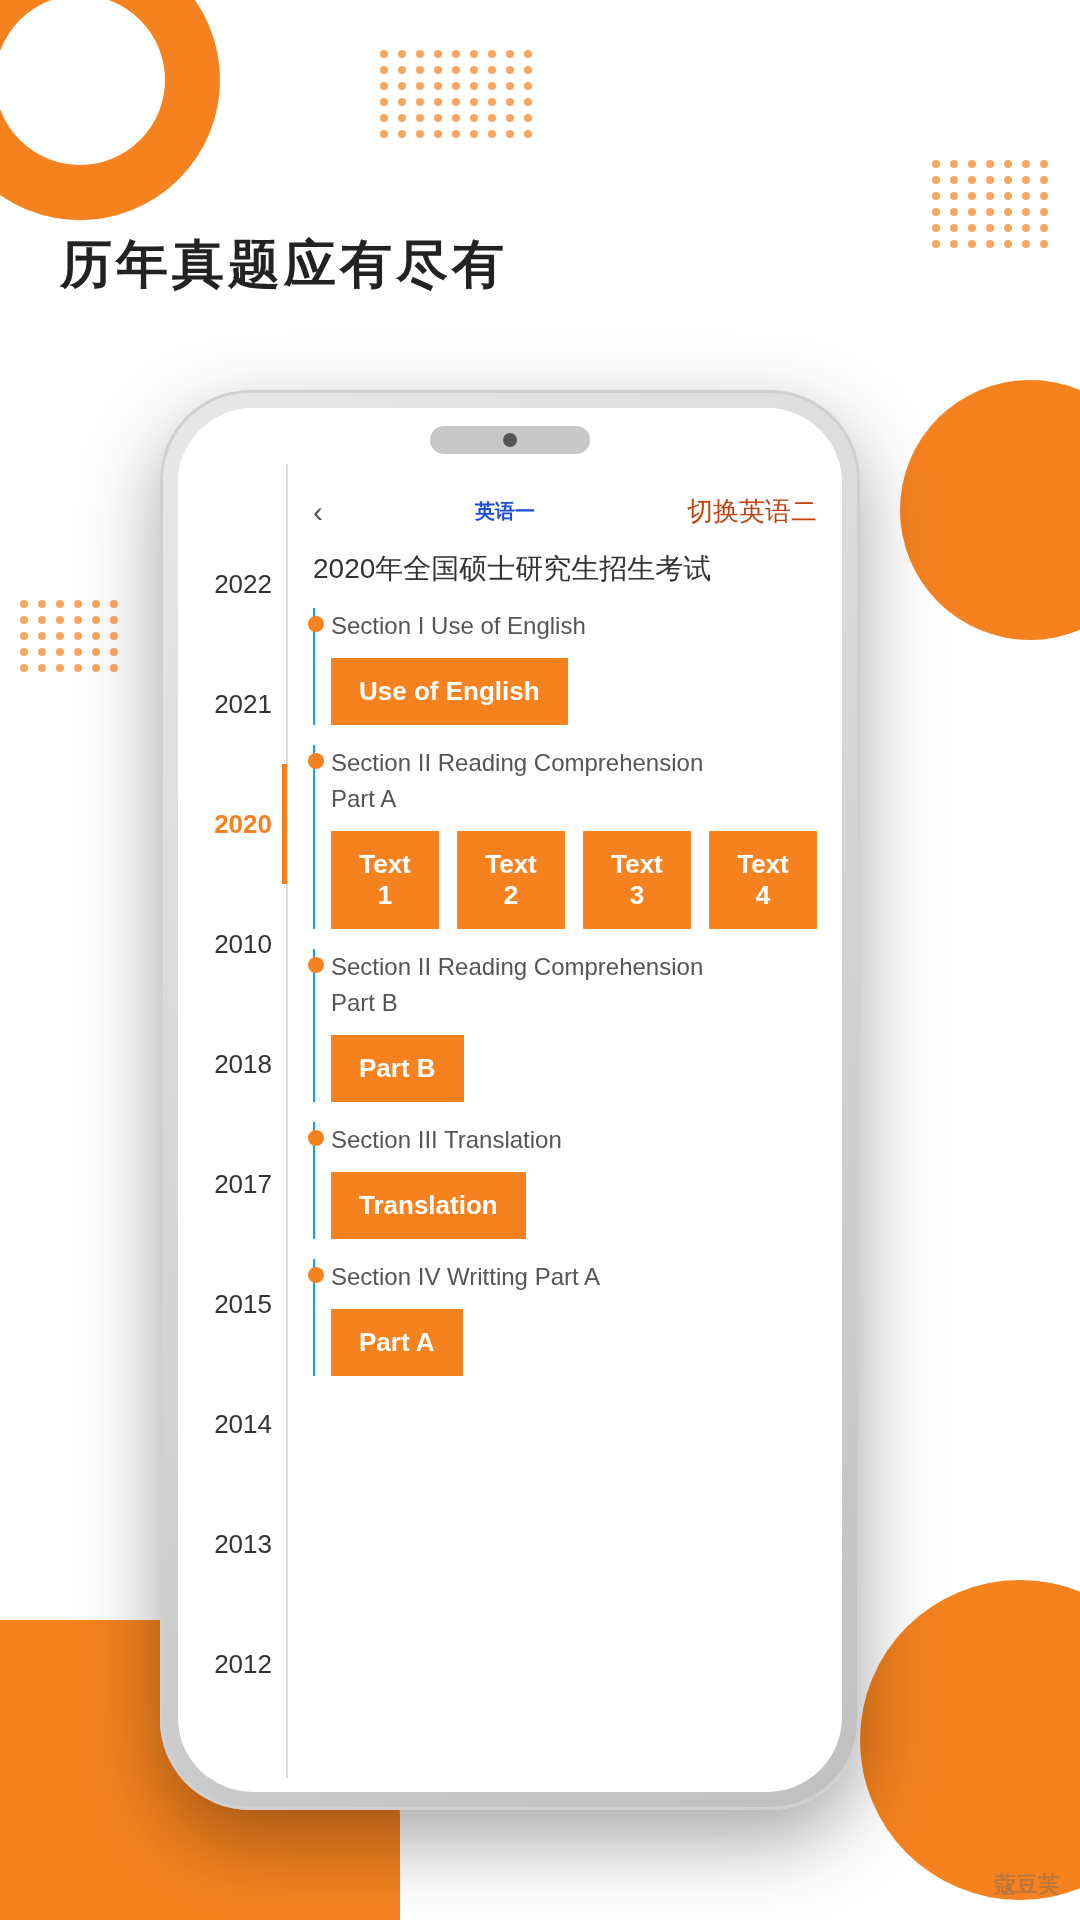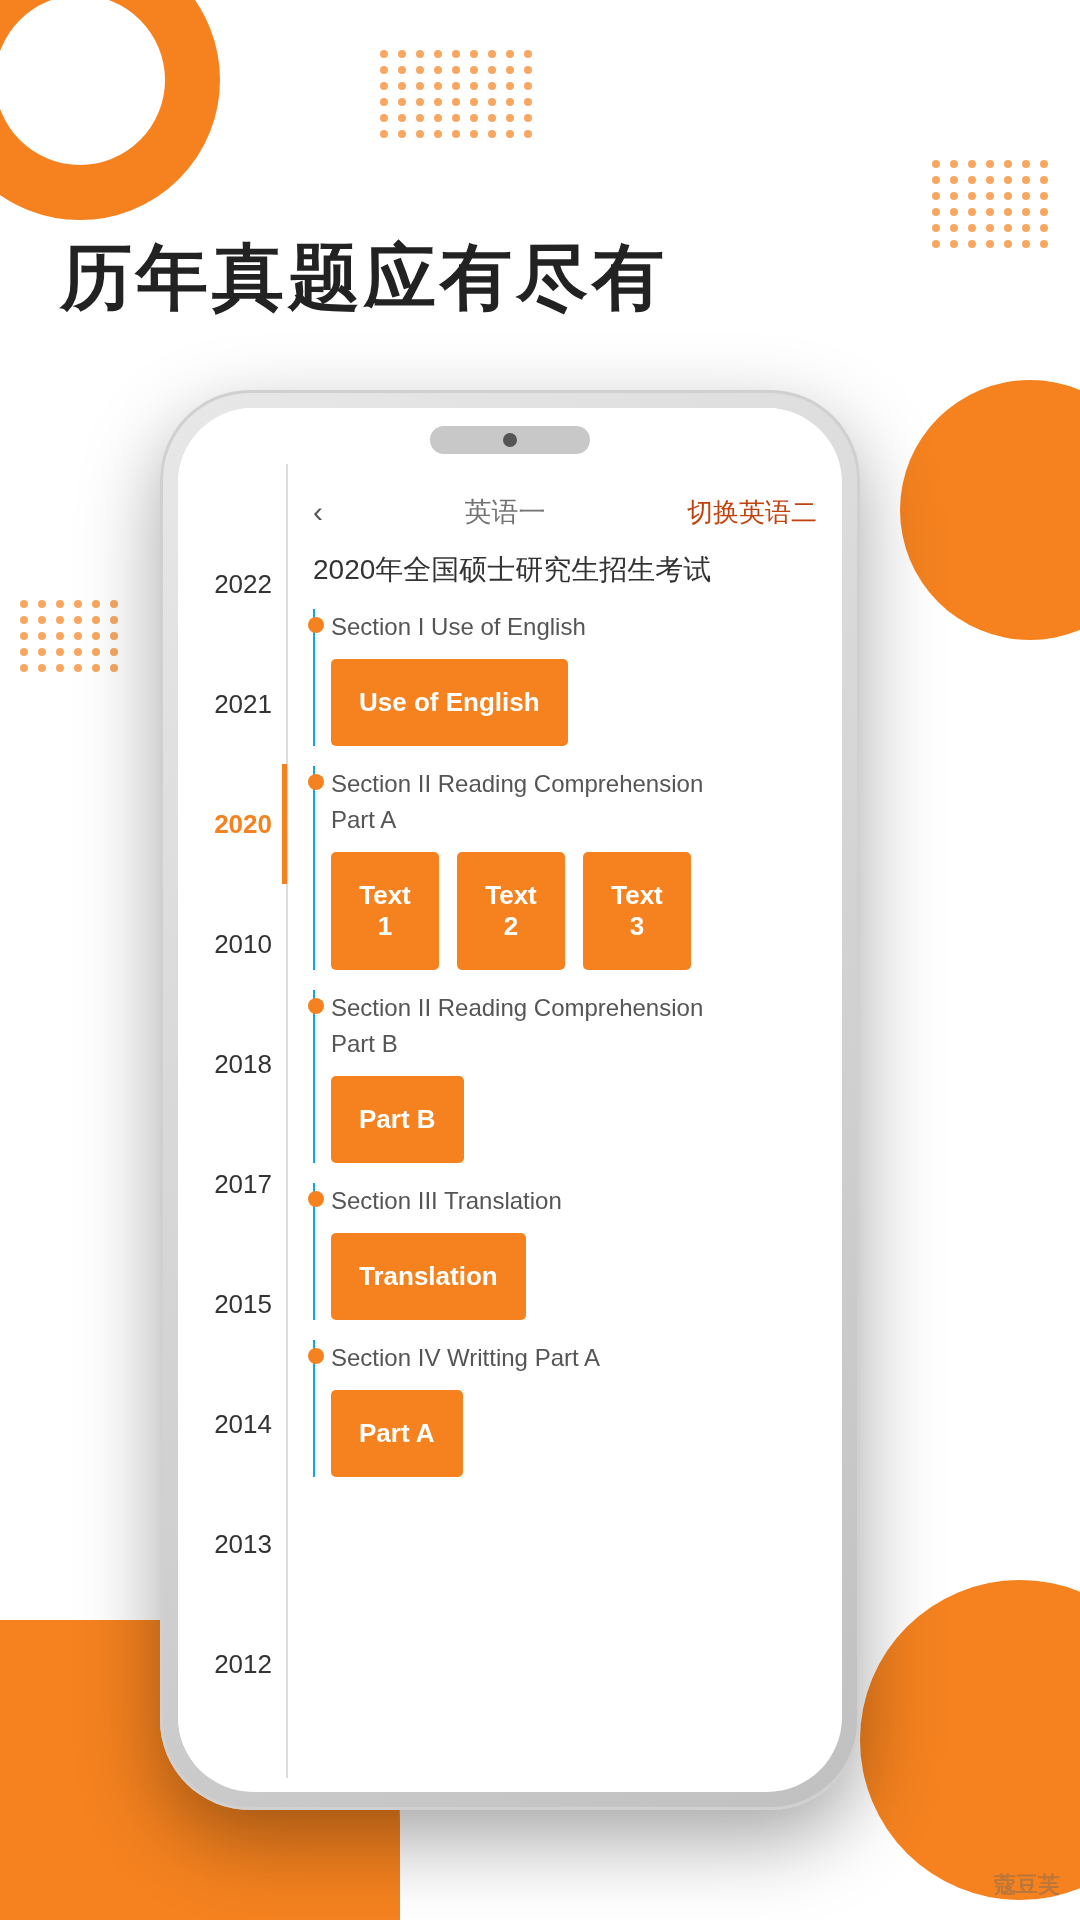--- a/index.html
+++ b/index.html
@@ -96,21 +96,21 @@
       background: #F5821F;
       border-radius: 0 200px 0 0;
       z-index: 0;
     }
 
     
     .headline {
       position: absolute;
       top: 230px;
       left: 60px;
-      font-size: 72px;
+      font-size: 52px;
       font-weight: 900;
       color: #222222;
       z-index: 2;
       letter-spacing: 4px;
     }
 
     
     .phone-wrapper {
       position: absolute;
       top: 390px;
@@ -239,23 +239,23 @@
       margin-bottom: 20px;
     }
 
     .back-btn {
       font-size: 30px;
       color: #555;
       cursor: pointer;
     }
 
     .title-zh {
-      font-size: 27px;
-      font-weight: 400;
-      color: #737373;
+      font-size: 20px;
+      font-weight: 700;
+      color: #1d4ed8;
     }
 
     .switch-btn {
       font-size: 26px;
       color: #c2410c;
       font-weight: 400;
     }
 
     .exam-title {
       font-size: 28px;
@@ -283,22 +283,22 @@
       display: grid;
       grid-template-columns: 1fr 1fr 1fr 1fr;
       gap: 18px;
       margin-bottom: 14px;
     }
 
     .orange-btn {
       background: #F5821F;
       color: #fff;
       border: none;
-      border-radius: 5px;
-      padding: 28px 28px;
+      border-radius: 0;
+      padding: 18px 28px;
       font-size: 26px;
       font-weight: 700;
       cursor: pointer;
       text-align: center;
     }
 
     
     .timeline-dot {
       position: absolute;
       left: -7px;
@@ -534,20 +534,21 @@
             </div>
           </div>
 
           <div class="section-block">
             <div class="timeline-dot"></div>
             <div class="section-label">Section II Reading Comprehension<br>Part A</div>
             <div class="btn-grid-2">
               <button class="orange-btn">Text 1</button>
               <button class="orange-btn">Text 2</button>
               <button class="orange-btn">Text 3</button>
+              <button class="orange-btn">Text 4</button>
             </div>
           </div>
 
           <div class="section-block">
             <div class="timeline-dot"></div>
             <div class="section-label">Section II Reading Comprehension<br>Part B</div>
             <div class="btn-grid-1">
               <button class="orange-btn">Part B</button>
             </div>
           </div>

